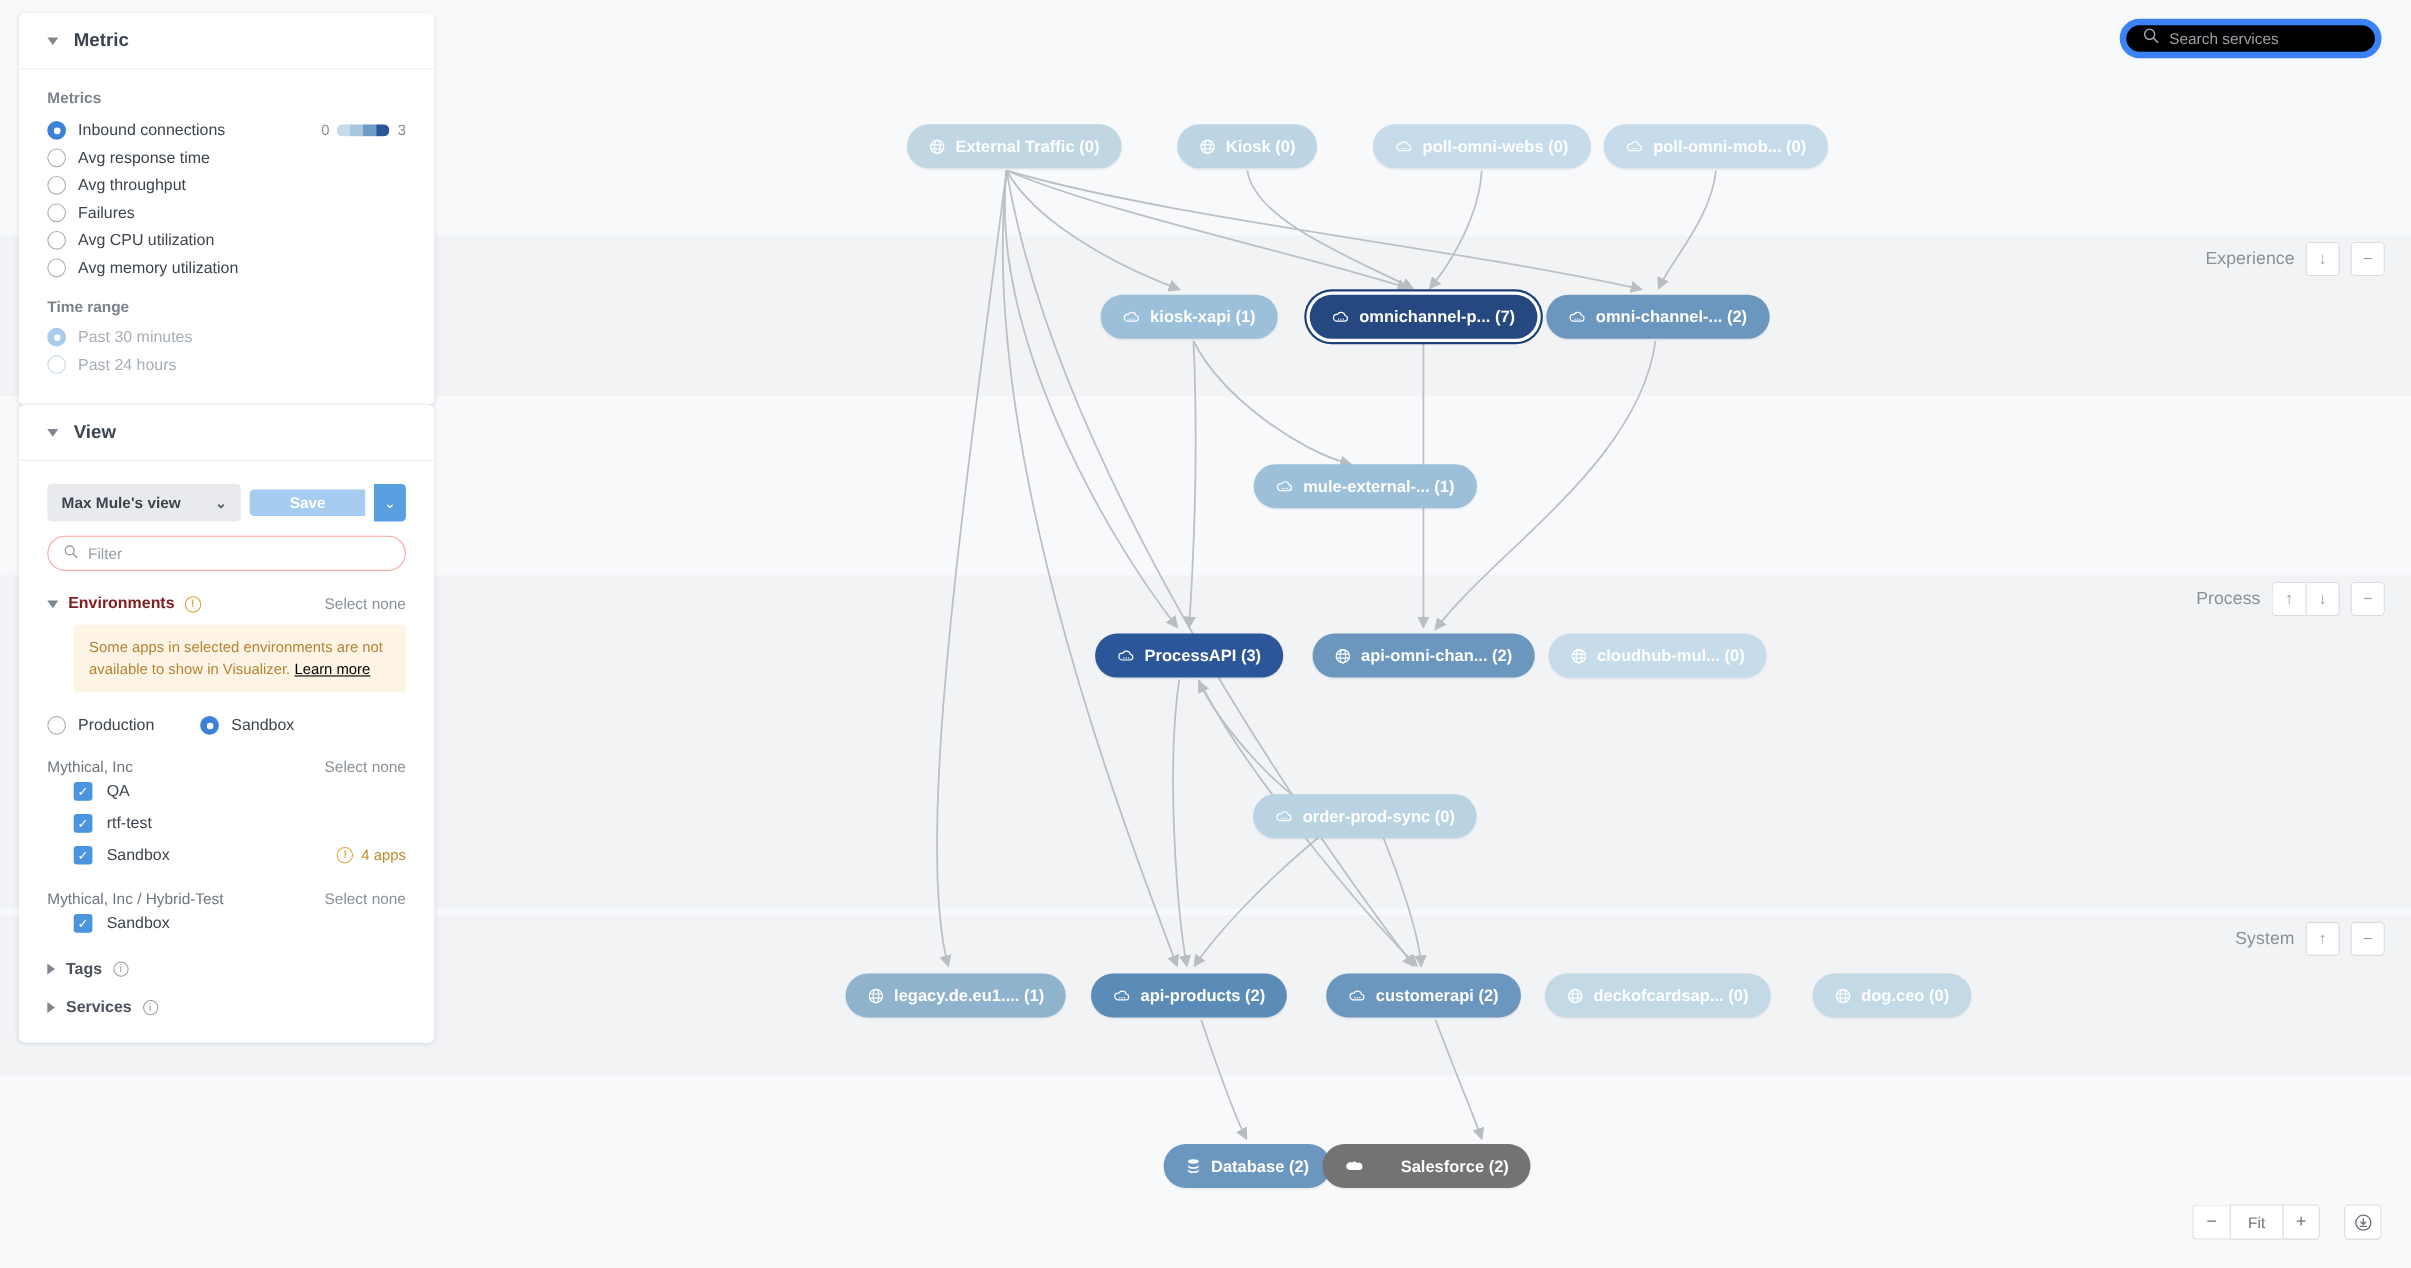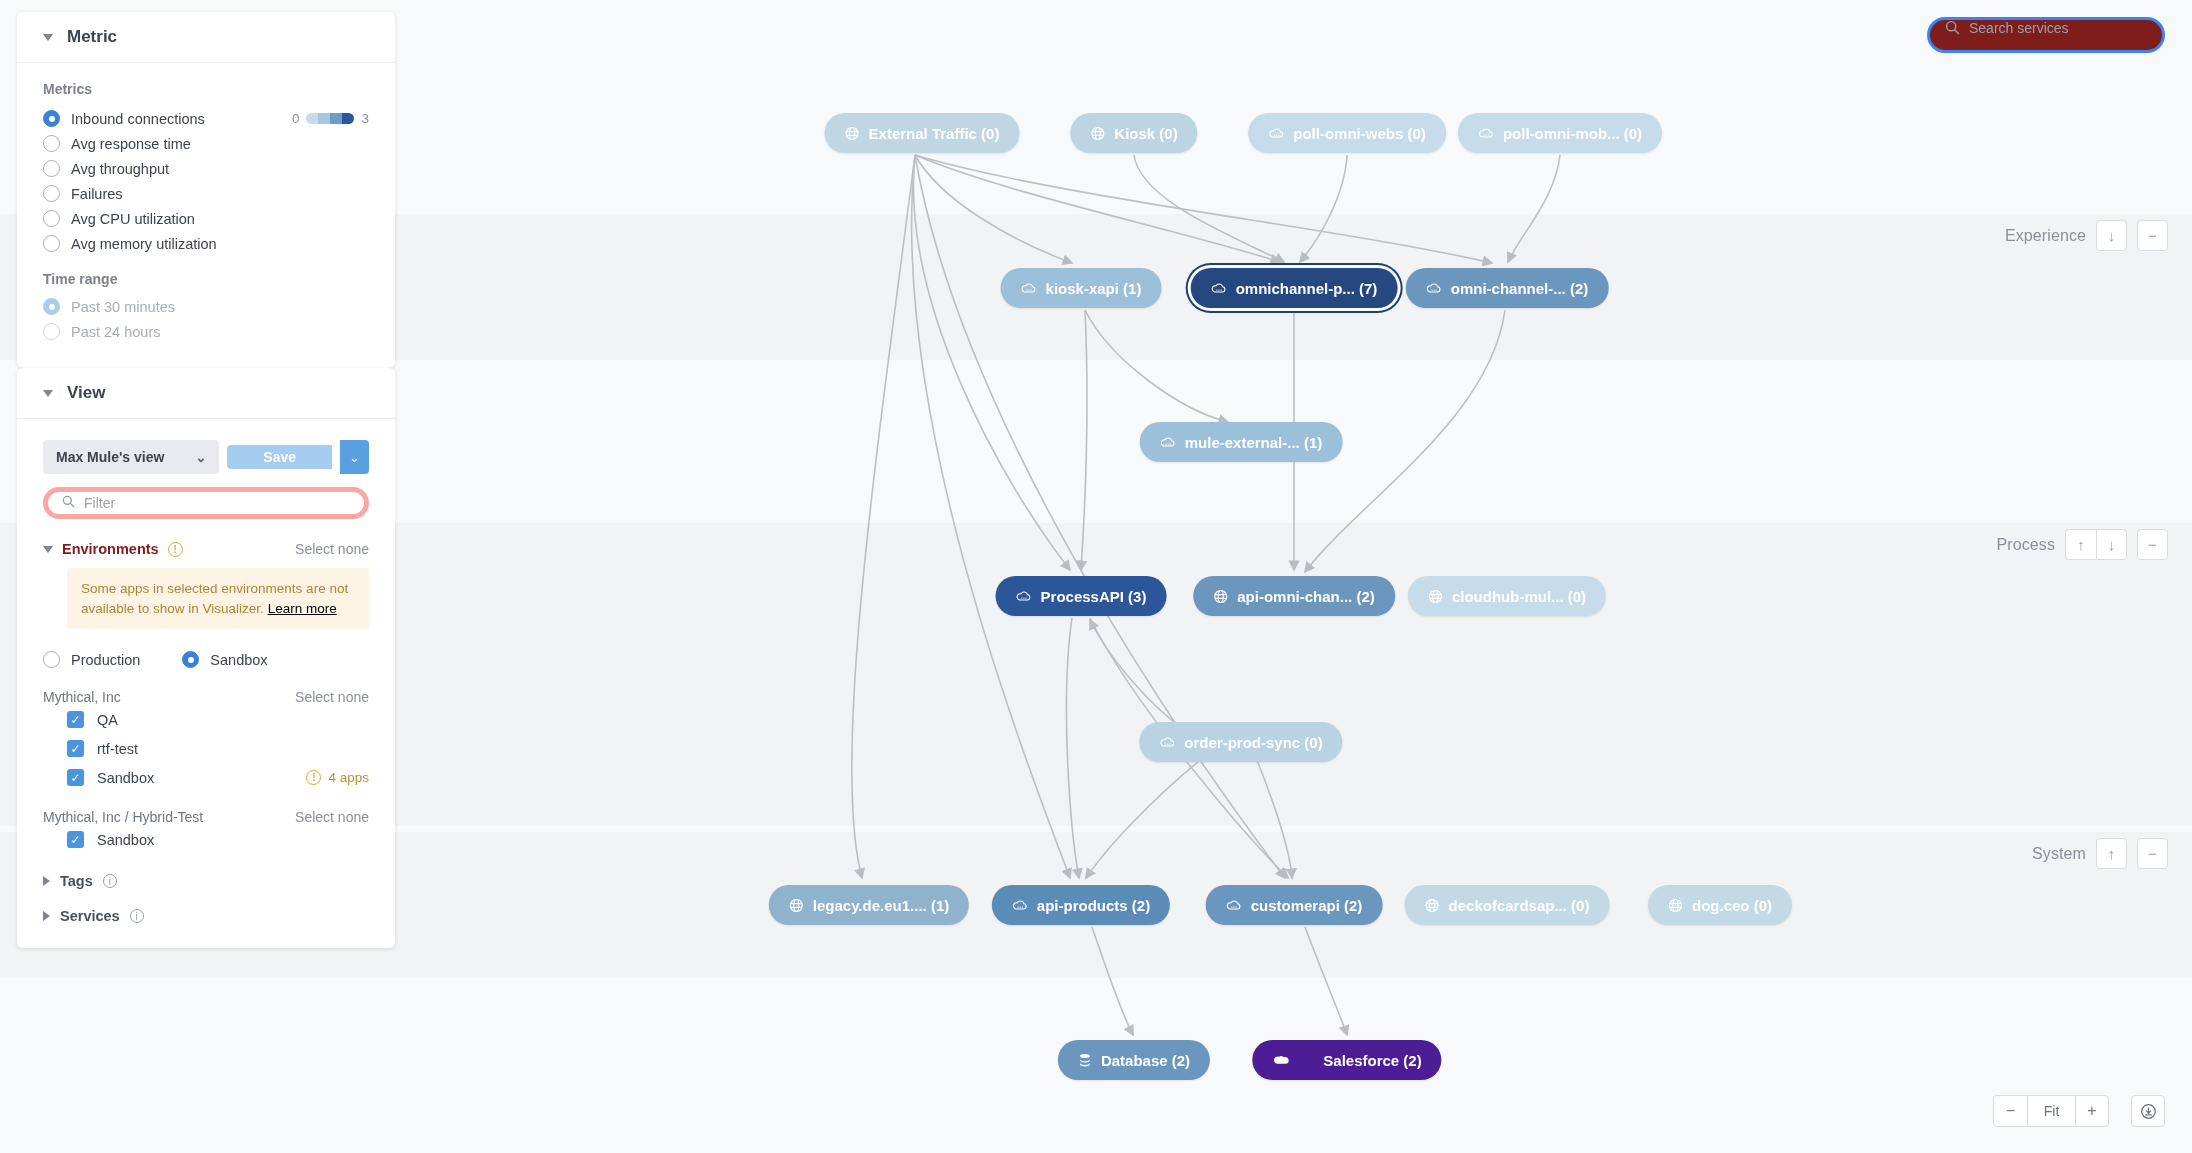--- a/index.html
+++ b/index.html
@@ -52,22 +52,22 @@
     box-shadow:0 1px 2px rgba(30,50,80,.10);
   }
   .node .nicon { display:flex; align-items:center; }
   .node svg { display:block; }
   .node.sel { box-shadow:0 0 0 3px #fff, 0 0 0 5px #1b3f78; }
 
   
   #search-box {
     position:absolute; top:17px; right:27px;
     width:238px; height:36px;
-    background:#7f1d1d; border:3px solid #3b82f6; border-radius:18px;
-    display:flex; align-items:flex-start; gap:9px; padding:0 15px;
+    background:#000000; border:6px solid #3b82f6; border-radius:18px;
+    display:flex; align-items:center; gap:9px; padding:0 15px;
   }
   #search-box .ph { font-size:14px; color:#9aa0a8; }
 
   
   #zoom-ctrls {
     position:absolute; right:27px; bottom:26px;
     display:flex; align-items:center; gap:22px;
   }
   #zoom-ctrls .zbtn {
     width:34px; height:32px; background:#fff; border:1px solid #d9dce0;
@@ -128,21 +128,21 @@
   .savebtn {
     height:24px; padding:0 36px; background:#a5cdf2; color:#fff;
     border-radius:4px 0 0 4px; display:flex;align-items:center;
     font-size:14px; font-weight:bold;
   }
   .savecaret {
     height:34px;width:29px;background:#5a9fe0;color:#fff;border-radius:0 4px 4px 0;
     display:flex;align-items:center;justify-content:center;font-size:13px;
   }
   .filter {
-    margin-top:13px; height:32px; border:5px solid #fca5a5; border-radius:16px;
+    margin-top:13px; height:32px; border:1px solid #fca5a5; border-radius:16px;
     display:flex;align-items:center;gap:9px;padding:0 14px;font-size:14px;color:#9aa0a8;
   }
 
   .sec-row { display:flex; align-items:center; gap:9px; margin-top:20px; }
   .sec-row .sec-t { font-size:14.5px;font-weight:bold;color:#7f1d1d; }
   .sel-none { margin-left:auto; font-size:14px; color:#8a9099; }
   .warn-ico {
     width:15px;height:15px;border-radius:50%;border:1.4px solid #d9a83c;color:#d9a83c;
     display:flex;align-items:center;justify-content:center;font-size:10px;font-weight:bold;flex:none;
   }
@@ -427,21 +427,21 @@
       <div class="node" style="left: 1134px; top: 1060px; background: rgb(107, 151, 191);">
         <span class="nicon">
           <svg width="14" height="15" viewBox="0 0 14 16">
             <ellipse cx="7" cy="3.1" rx="5.2" ry="2.1" fill="#fff"></ellipse>
             <path d="M1.8 6.6c0 1.16 2.33 2.1 5.2 2.1s5.2-.94 5.2-2.1v1.5c0 1.16-2.33 2.1-5.2 2.1s-5.2-.94-5.2-2.1z" fill="#fff"></path>
             <path d="M1.8 10.6c0 1.16 2.33 2.1 5.2 2.1s5.2-.94 5.2-2.1v1.6c0 1.16-2.33 2.1-5.2 2.1s-5.2-.94-5.2-2.1z" fill="#fff"></path>
           </svg>
         </span>
         <span>Database (2)</span>
       </div>
-      <div class="node" style="left: 1347px; top: 1060px; background: #4c1d95; gap: 33px;">
+      <div class="node" style="left: 1297px; top: 1060px; background: #737373; gap: 33px;">
         <span class="nicon">
           <svg width="18" height="13" viewBox="0 0 20 13">
             <path d="M7.6 2.3a3.4 3.4 0 0 1 5.1.6 3.9 3.9 0 0 1 5.5 3.5 3.6 3.6 0 0 1-3.6 3.6H5.3A3.9 3.9 0 0 1 4 2.6a3.6 3.6 0 0 1 3.6-.3z" fill="#fff"></path>
           </svg>
         </span>
         <span>Salesforce (2)</span>
       </div>
     </div>
 </div>
 

